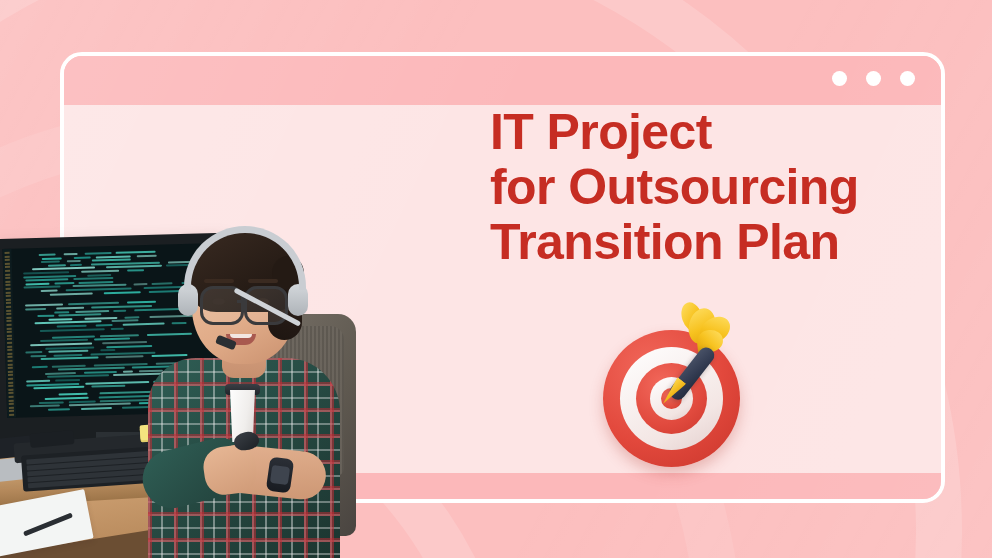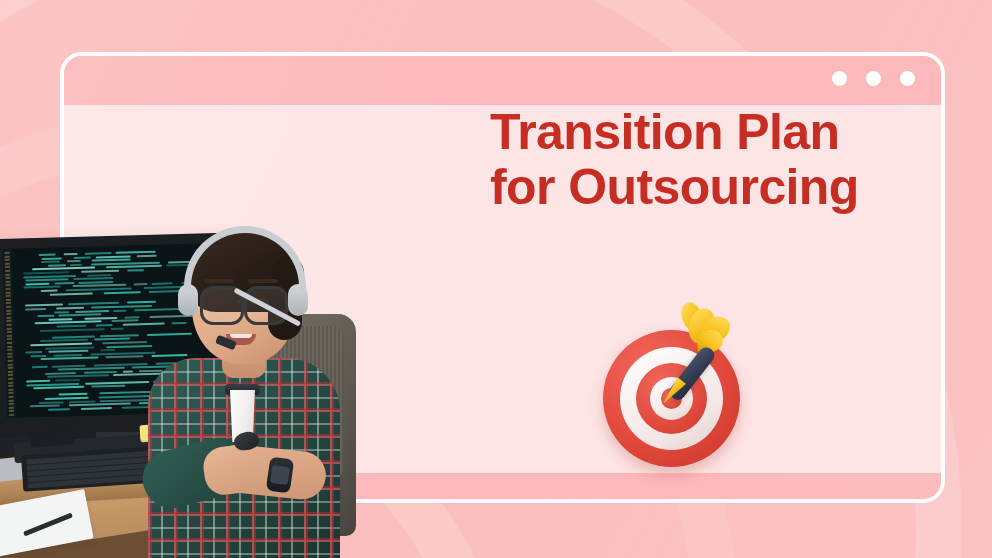--- a/index.html
+++ b/index.html
@@ -171,22 +171,23 @@
     </div>
     <div class="dots">
       <span class="dot"></span>
       <span class="dot"></span>
       <span class="dot"></span>
     </div>
     <div class="win-sheen"></div>
   </div>
 
   <div class="title">
+    <span class="ln">IT Project</span>
+    <span class="ln">for Outsourcing</span>
     <span class="ln">Transition Plan</span>
-    <span class="ln">for Outsourcing</span>
   </div>
 
   <div class="target-wrap">
     <div class="target">
       <span class="ring r1"></span>
       <span class="ring r2"></span>
       <span class="ring r3"></span>
       <span class="ring r4"></span>
       <span class="ring r5"></span>
     </div>

